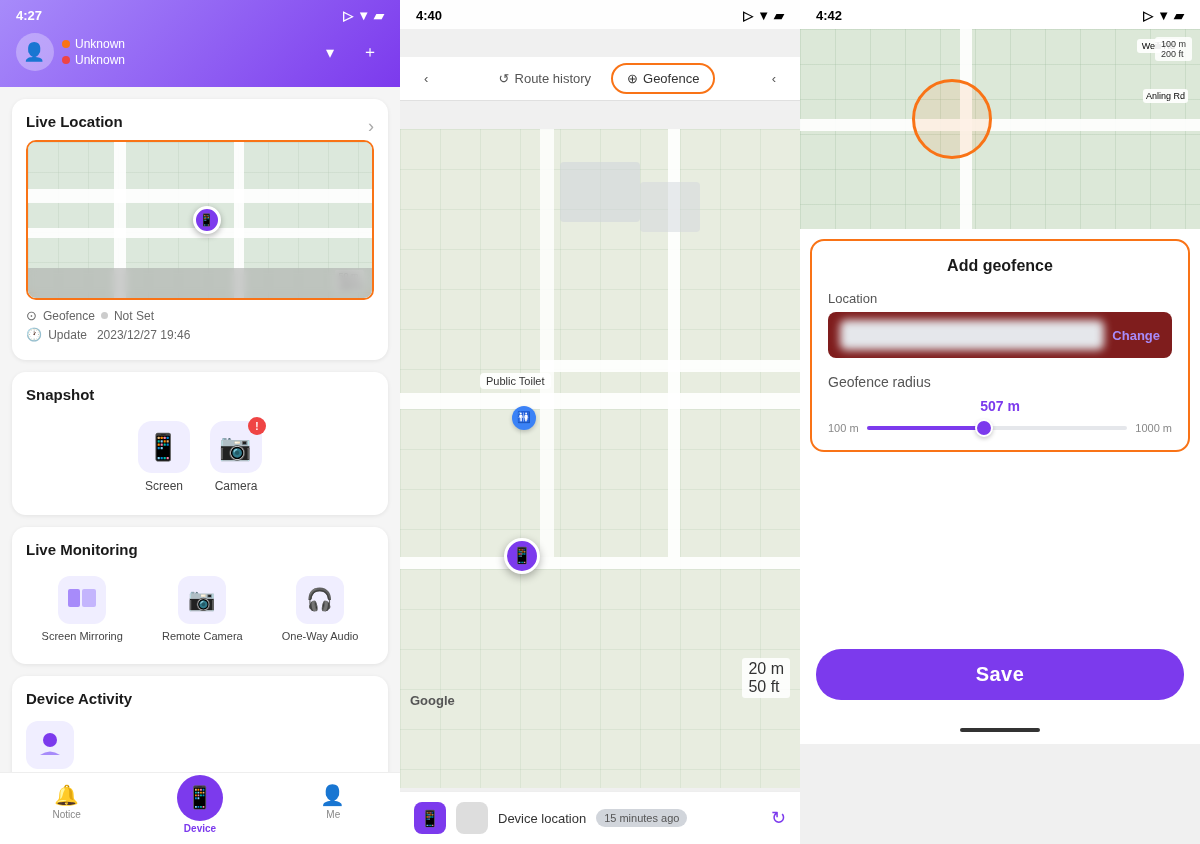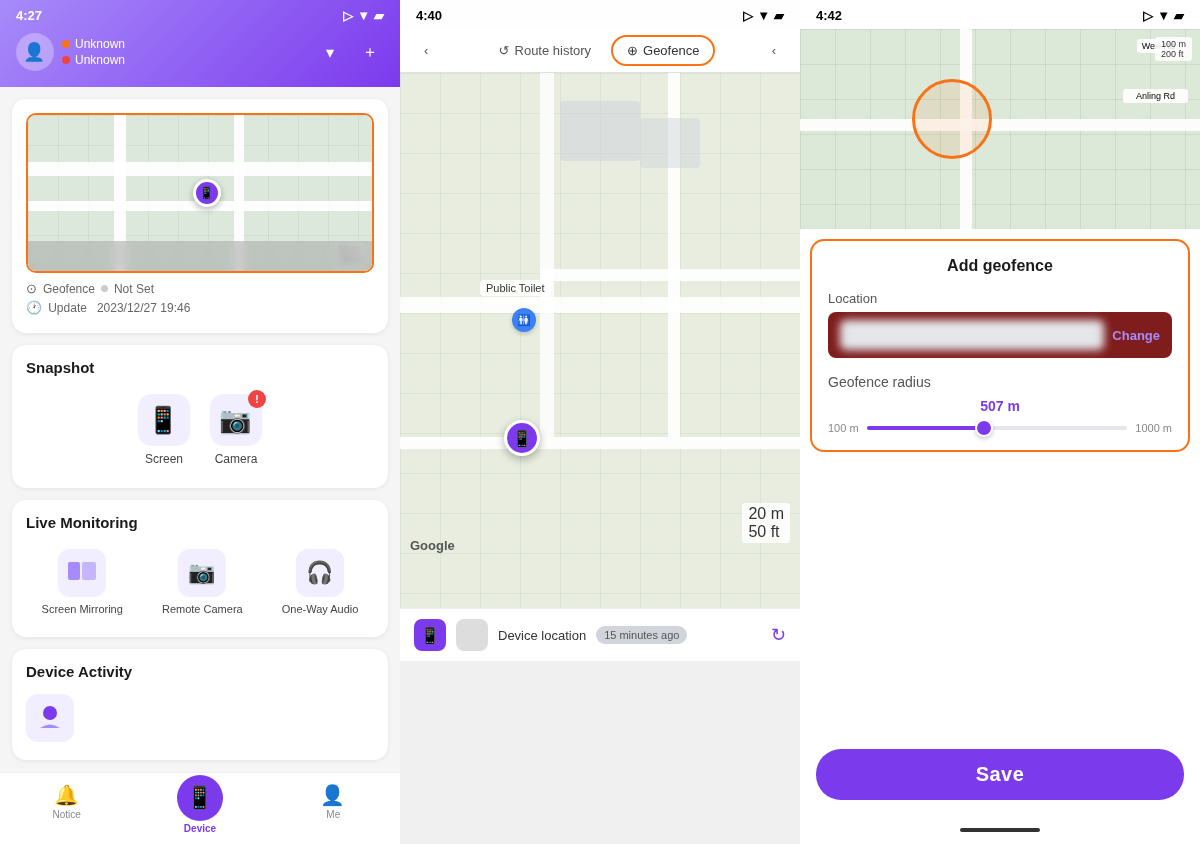--- a/index.html
+++ b/index.html
@@ -224,26 +224,27 @@
       border-radius: 50%;
       display: flex; align-items: center; justify-content: center;
       font-size: 22px;
       color: white;
       margin-top: -8px;
     }
 
     
     .panel2 {
       width: 400px;
-      height: 661px;
+      height: 844px;
       background: #f0f0f0;
       display: flex;
       flex-direction: column;
       overflow: hidden;
       position: relative;
+      gap: 28px;
     }
     .panel2-status-bar {
       display: flex;
       justify-content: space-between;
       align-items: center;
       padding: 8px 16px 6px;
       background: rgba(255,255,255,0.9);
       font-size: 13px;
       font-weight: 600;
     }
@@ -372,21 +373,21 @@
     }
     .bottom-line {
       width: 80px; height: 4px;
       background: #333;
       border-radius: 2px;
     }
 
     
     .panel3 {
       width: 400px;
-      height: 844px;
+      height: 744px;
       background: #f5f5f5;
       display: flex;
       flex-direction: column;
       overflow: hidden;
     }
     .panel3-status-bar {
       display: flex;
       justify-content: space-between;
       align-items: center;
       padding: 8px 16px 6px;
@@ -564,20 +565,24 @@
       <div class="header-actions">
         <div class="header-btn">▾</div>
         <div class="header-btn">＋</div>
       </div>
     </div>
   </div>
 
   <div class="panel1-content">
 
     <div class="card">
+      <div style="display:flex;align-items:center;justify-content:space-between;">
+        <div class="card-title">Live Location</div>
+        <span style="color:#aaa;font-size:18px;">›</span>
+      </div>
       <div class="map-preview">
         <div class="map-grid"></div>
 
         <div class="st" style="top:30%;left:0;right:0;height:14px;"></div>
         <div class="st" style="top:55%;left:0;right:0;height:10px;"></div>
         <div class="st" style="top:0;bottom:0;left:25%;width:12px;"></div>
         <div class="st" style="top:0;bottom:0;left:60%;width:10px;"></div>
         <div class="map-device-pin">📱</div>
         <div class="map-scale">
           <div>50 m</div>
@@ -741,21 +746,21 @@
       <span>▼</span>
       <span>▰</span>
     </div>
   </div>
 
   <div class="panel3-map">
     <div class="p3-map-bg"></div>
     <div class="st" style="top:0;bottom:0;left:40%;width:12px;"></div>
     <div class="st" style="top:45%;left:0;right:0;height:12px;"></div>
     <div style="position:absolute;top:5%;right:5%;background:rgba(255,255,255,0.9);padding:2px 5px;border-radius:3px;font-size:9px;">Weili Rd</div>
-    <div style="position:absolute;top:30%;right:3%;background:rgba(255,255,255,0.9);padding:2px 13px;border-radius:3px;font-size:9px;">Anling Rd</div>
+    <div style="position:absolute;top:30%;right:3%;background:rgba(255,255,255,0.9);padding:2px 3px;border-radius:3px;font-size:9px;">Anling Rd</div>
 
     <div style="position:absolute;top:25%;left:28%;width:80px;height:80px;border:3px solid #f97316;border-radius:50%;background:rgba(249,115,22,0.1);"></div>
     <div class="map-scale-box" style="top:8px;right:8px;font-size:9px;">
       <div>100 m</div>
       <div>200 ft</div>
     </div>
   </div>
 
   <div class="panel3-content">
     <div class="geofence-card">

